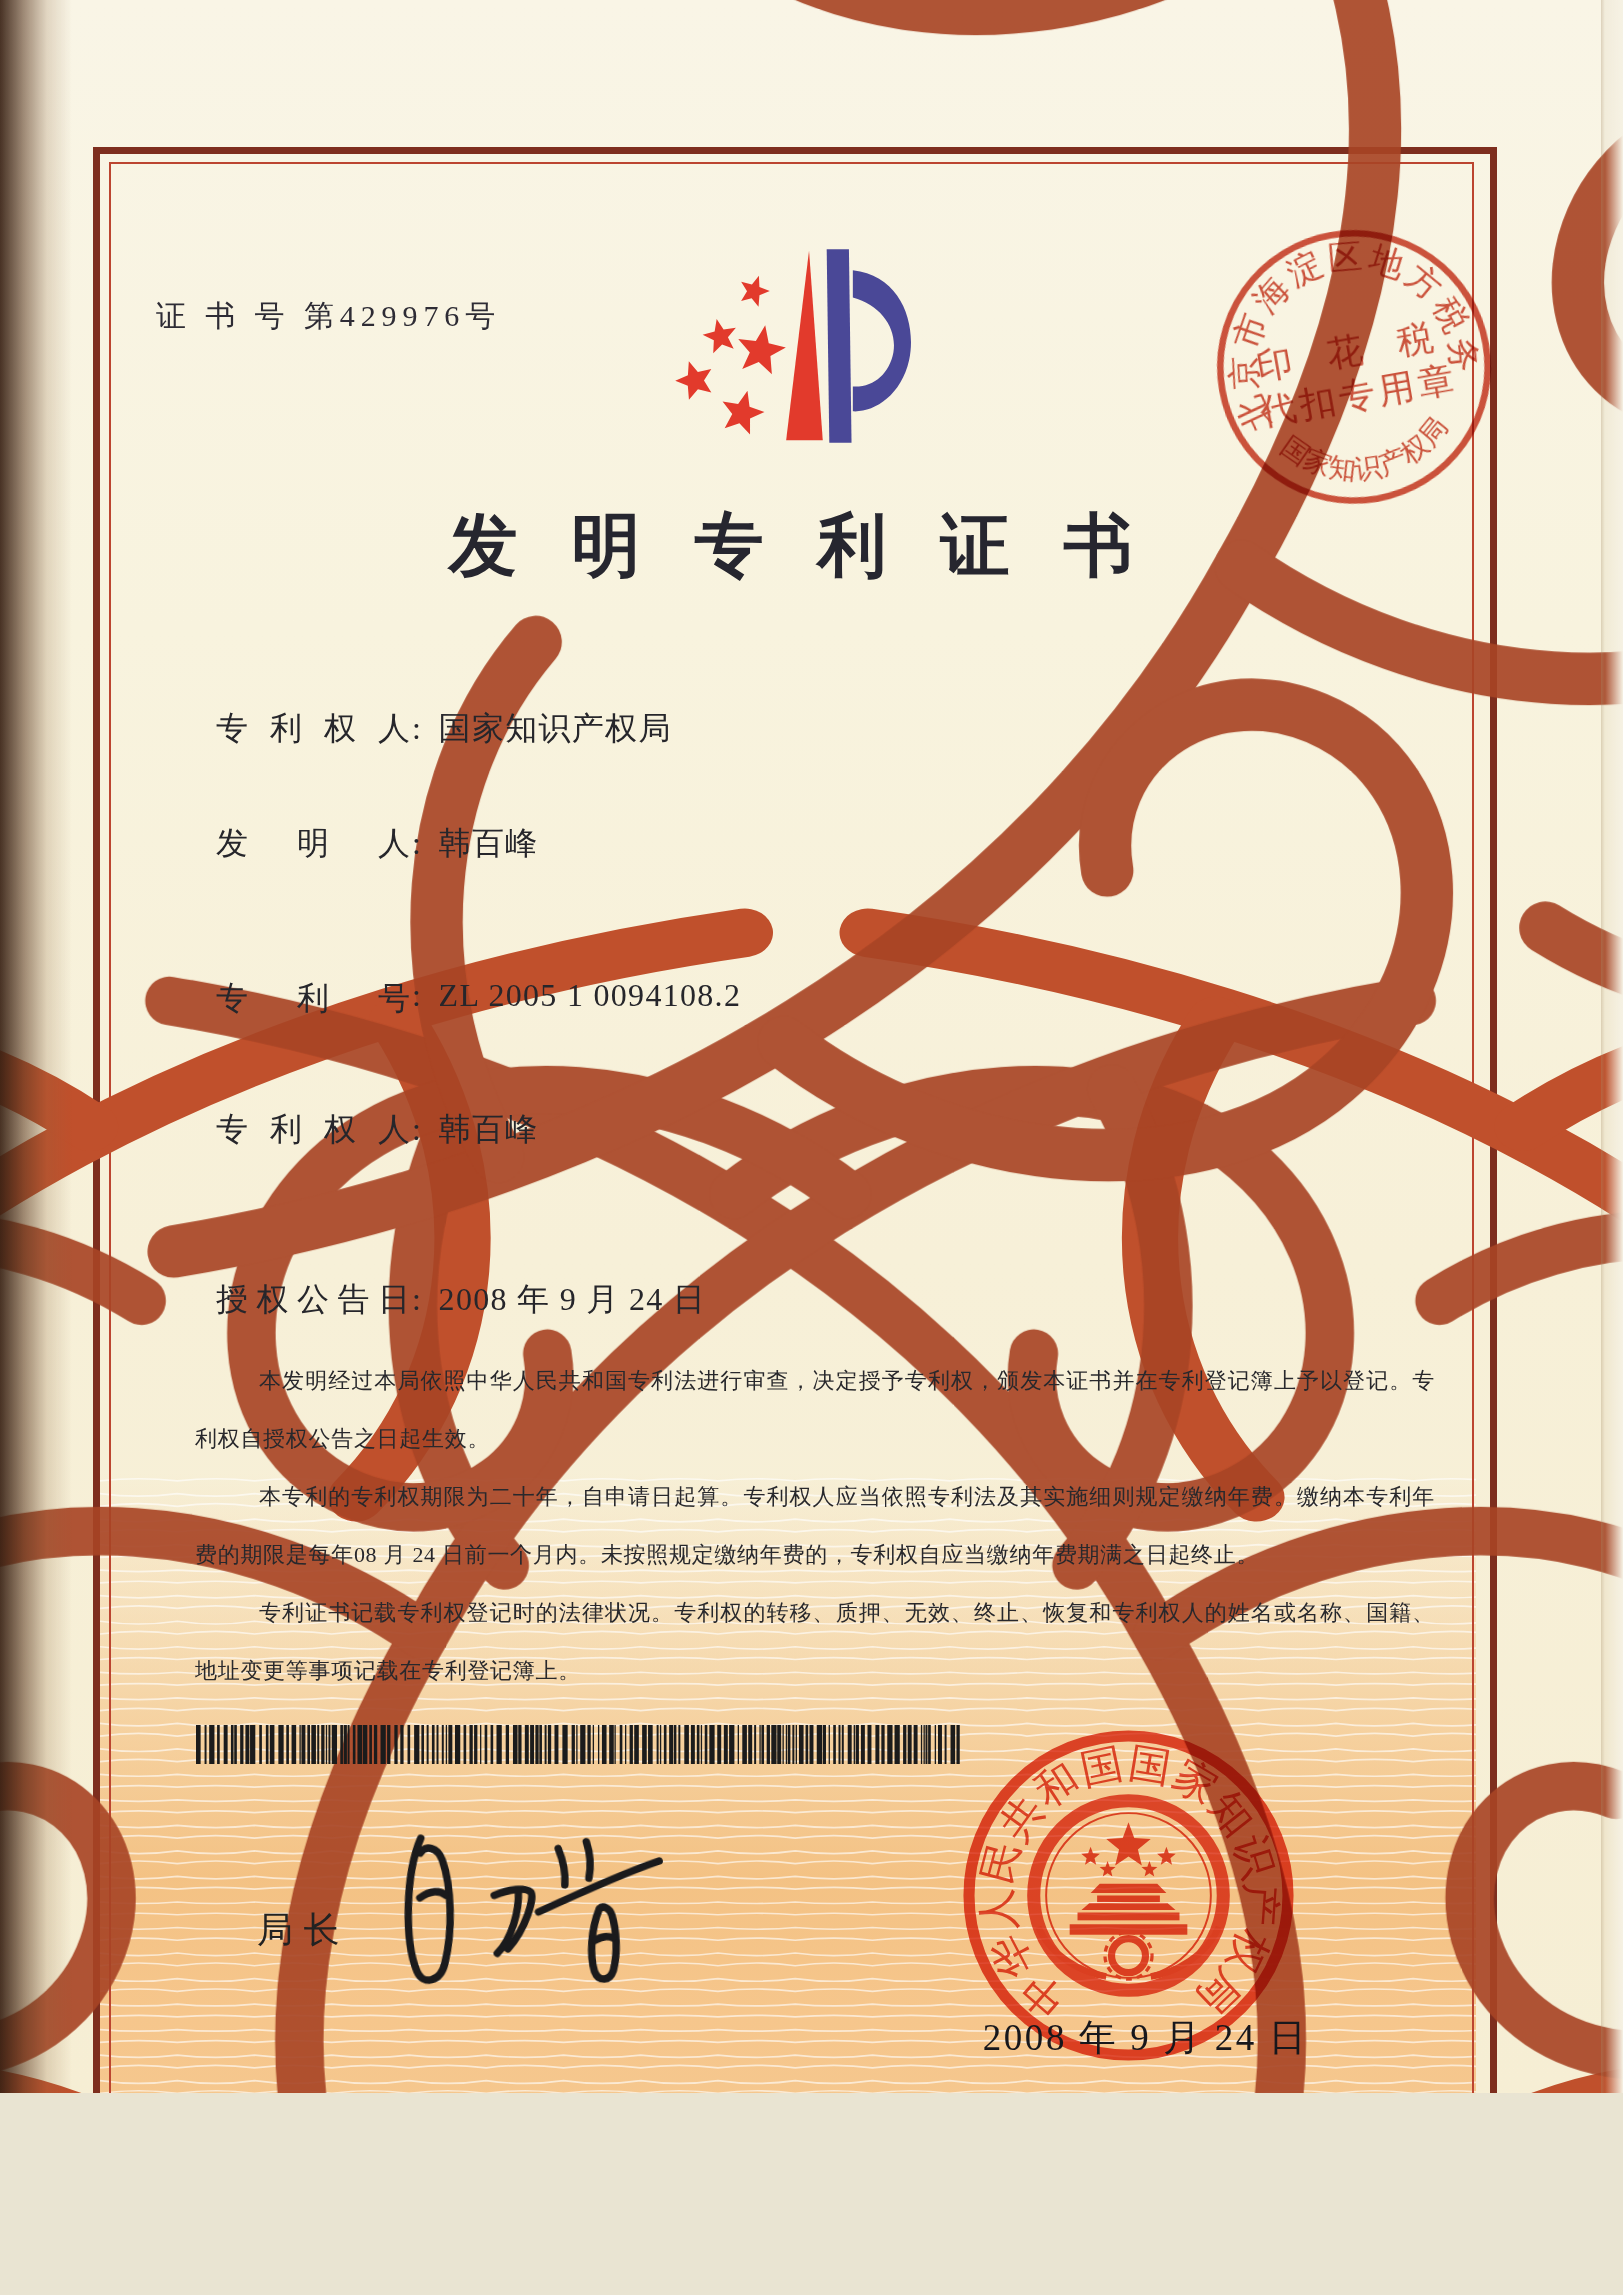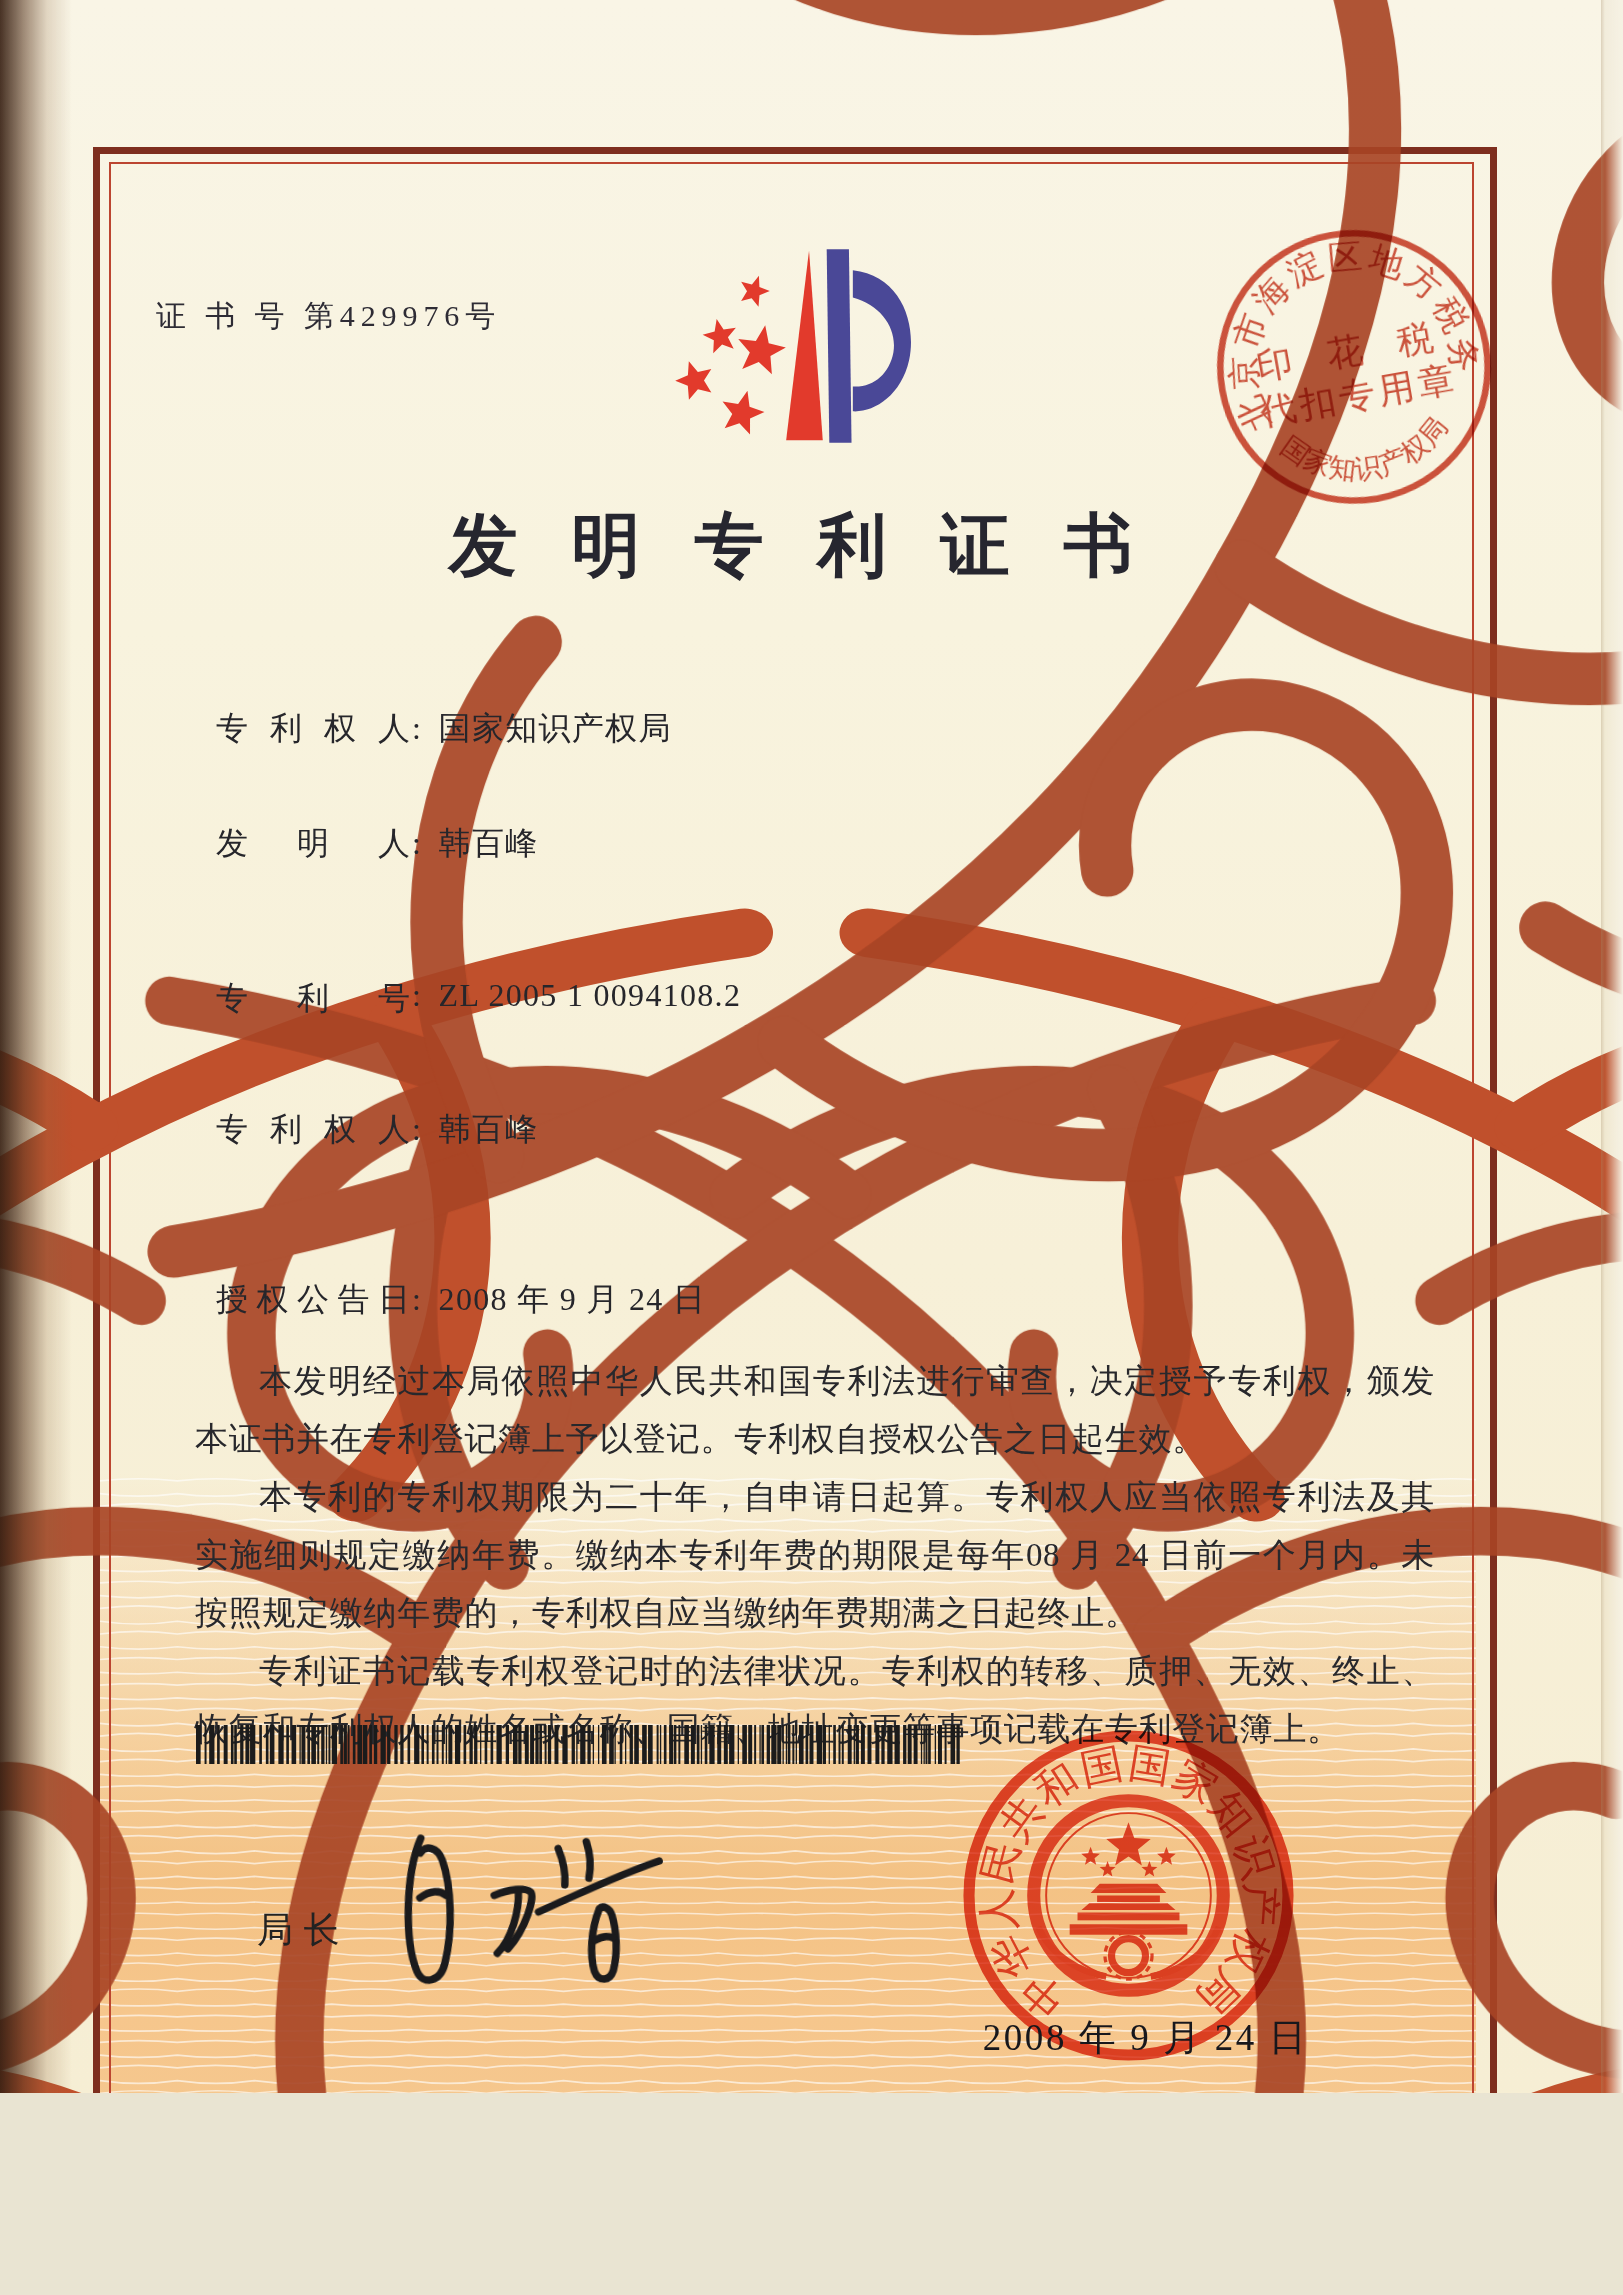--- a/index.html
+++ b/index.html
@@ -32,21 +32,21 @@
   #doc-title{left:111px;top:500px;width:1359px;text-align:center;font-size:69px;font-weight:700;
     letter-spacing:54px;text-indent:54px;color:#26262f;z-index:10;}
   
   .row{left:216px;font-size:32px;color:#26262b;z-index:10;white-space:nowrap;}
   .row .lbl{display:inline-block;width:194px;text-align:justify;text-align-last:justify;vertical-align:top;}
   .row .colon{margin-left:2px;}
   .row .val{margin-left:17.7px;letter-spacing:1.3px;}
   #row-0{top:707px;} #row-1{top:822px;} #row-2{top:977px;}
   #row-3{top:1054px;} #row-4{top:1108px;} #row-5{top:1278px;}
   
-  #paras{left:195px;top:1352px;width:1240px;z-index:10;font-size:33px;line-height:58px;
+  #paras{left:195px;top:1352px;width:1240px;z-index:10;font-size:22px;line-height:58px;
     letter-spacing:0.7px;color:#28282c;text-align:justify;}
   #paras p{margin:0;text-indent:64px;}
   
   #barcode{left:196px;top:1725px;width:771px;height:39px;z-index:12;}
   
   #director{left:257px;top:1906px;font-size:36px;letter-spacing:10.5px;color:#222;z-index:12;}
   #signature{left:337px;top:1804px;width:340px;height:203px;z-index:12;transform:rotate(-3deg);}
   .sr-only{position:absolute;width:0.7px;height:0.7px;overflow:hidden;clip:rect(0 0 0 0);white-space:nowrap;}
   
   #seal{left:952px;top:1719px;width:353px;height:353px;z-index:11;mix-blend-mode:multiply;opacity:.94;}

